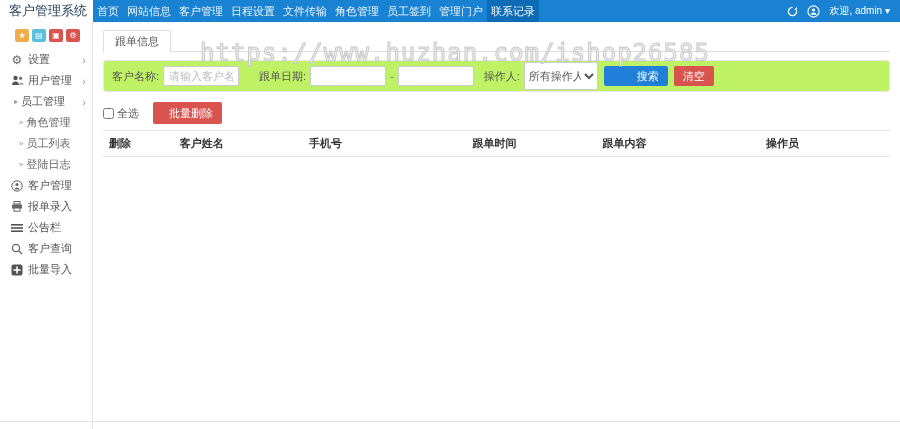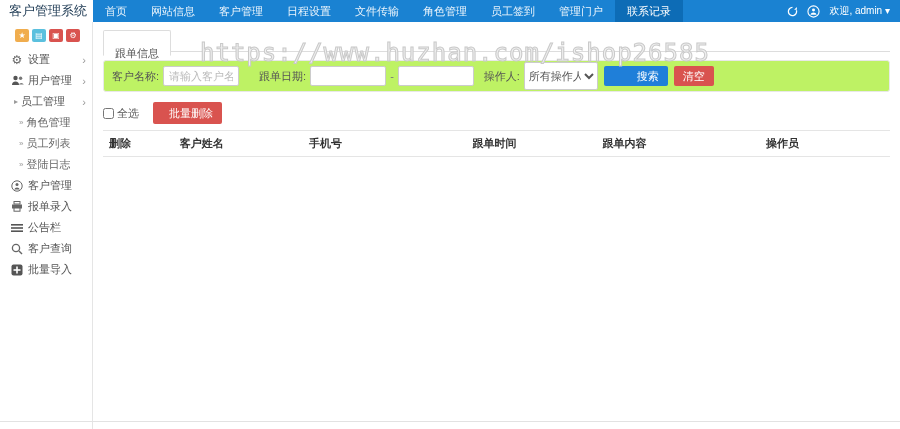--- a/index.html
+++ b/index.html
@@ -13,21 +13,21 @@
   .brand {
     position:absolute; left:0; top:0; width:93px; height:22px; background:#fff;
     line-height:22px; padding-left:9px; font-size:13px; font-weight:normal; color:#26415a;
     white-space:nowrap; overflow:hidden;
   }
   .nav {
     position:absolute; left:93px; top:0; right:0; height:22px; background:#1a82d2;
     display:flex; align-items:stretch;
   }
   .nav-item {
-    color:#eaf4fc; font-size:11px; line-height:22px; padding:0 12px; cursor:pointer; white-space:nowrap;
+    color:#eaf4fc; font-size:11px; line-height:22px; padding:0 4px; cursor:pointer; white-space:nowrap;
   }
   .nav-item.active { background:#0d6cb6; color:#fff; }
   .nav-right { margin-left:auto; display:flex; align-items:center; gap:9px; padding-right:10px; color:#fff; }
   .nav-right .wtxt { font-size:10px; white-space:nowrap; }
   .icon-btn { display:flex; align-items:center; cursor:pointer; }
 
   
   .sidebar {
     position:absolute; left:0; top:22px; width:93px; bottom:0; background:#fff;
     border-right:1px solid #e5e5e5;
@@ -46,21 +46,21 @@
   .side-item .bullet { color:#999; font-size:8px; margin-right:3px; }
   .side-item.lv1 { padding-left:14px; }
   .side-item.lv2 { padding-left:19px; color:#666; }
   .side-icon { width:14px; margin-right:4px; color:#666; font-size:12px; line-height:12px; display:inline-flex; justify-content:center; }
   .side-icon svg { display:block; }
 
   
   .main { position:absolute; left:93px; top:22px; right:0; bottom:0; background:#fff; }
   .tabstrip { margin:8px 10px 0 10px; border-bottom:1px solid #ddd; height:22px; }
   .tab {
-    display:inline-block; height:23px; line-height:21px; padding:12px 11px; background:#fff;
+    display:inline-block; height:23px; line-height:21px; padding:0 11px; background:#fff;
     border:1px solid #ddd; border-bottom:1px solid #fff; border-radius:2px 2px 0 0;
     font-size:11px; color:#555; position:relative; top:0; cursor:pointer;text-align:center;
   }
 
   .filterbar {
     margin:8px 10px 0 10px; height:32px; background:#bef264; border:1px solid #e8e8e8;
     border-radius:3px; display:flex; align-items:center; padding:0 8px; font-size:11px; color:#555;
   }
   .flabel { margin-right:4px; white-space:nowrap; }
   .txt {

